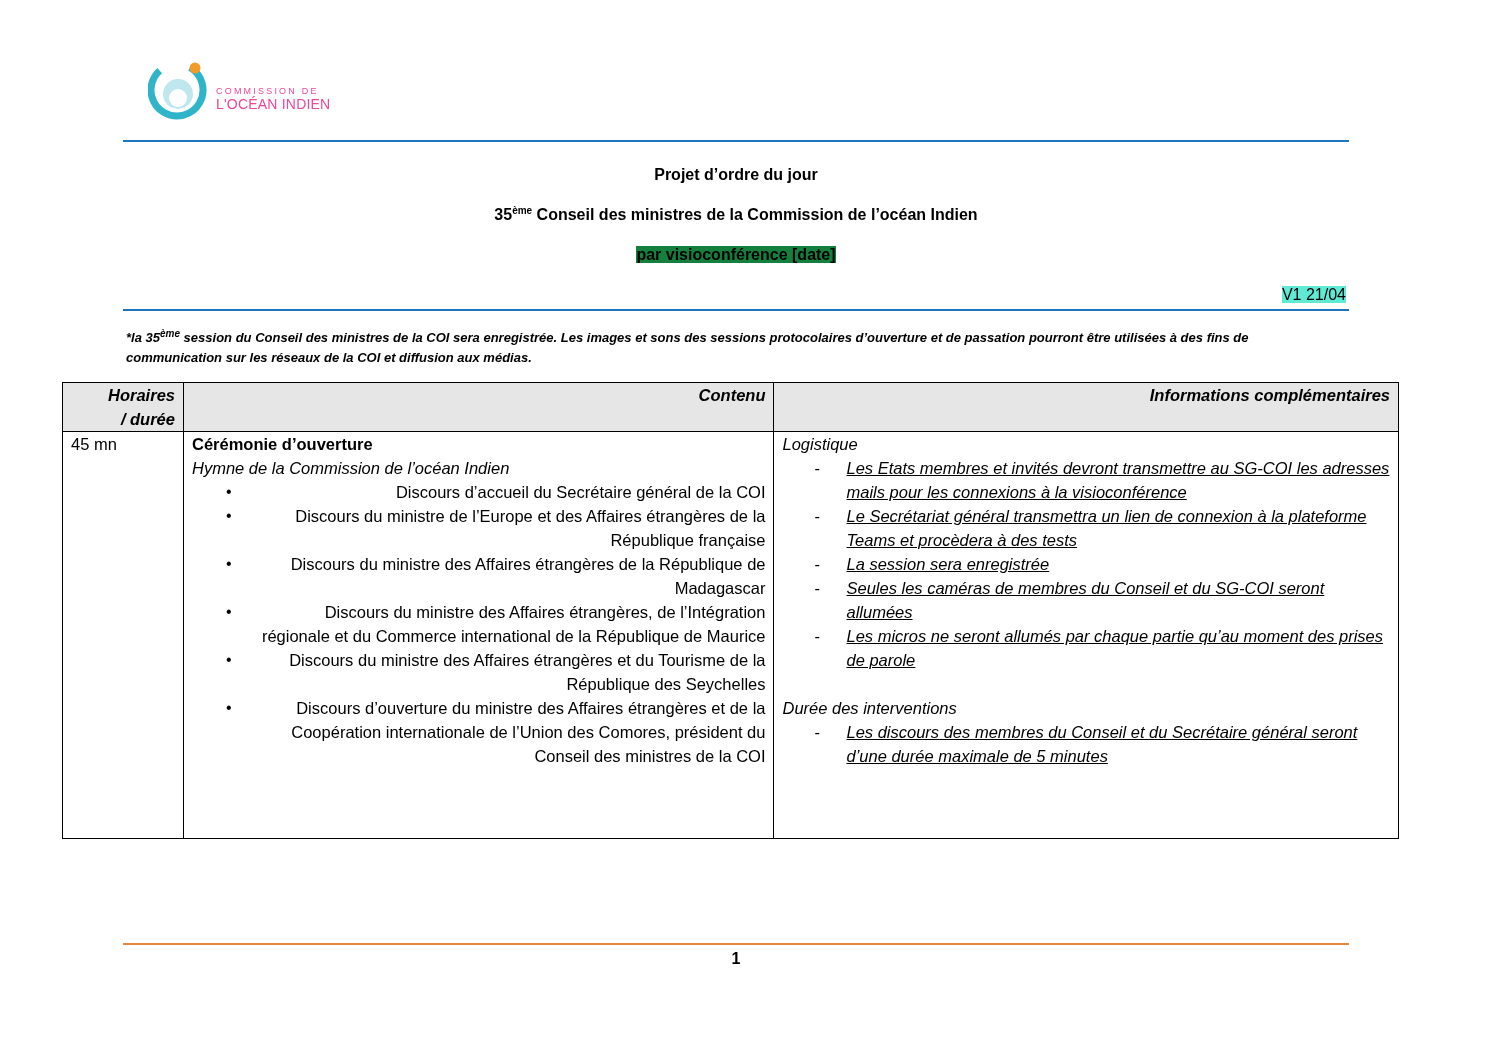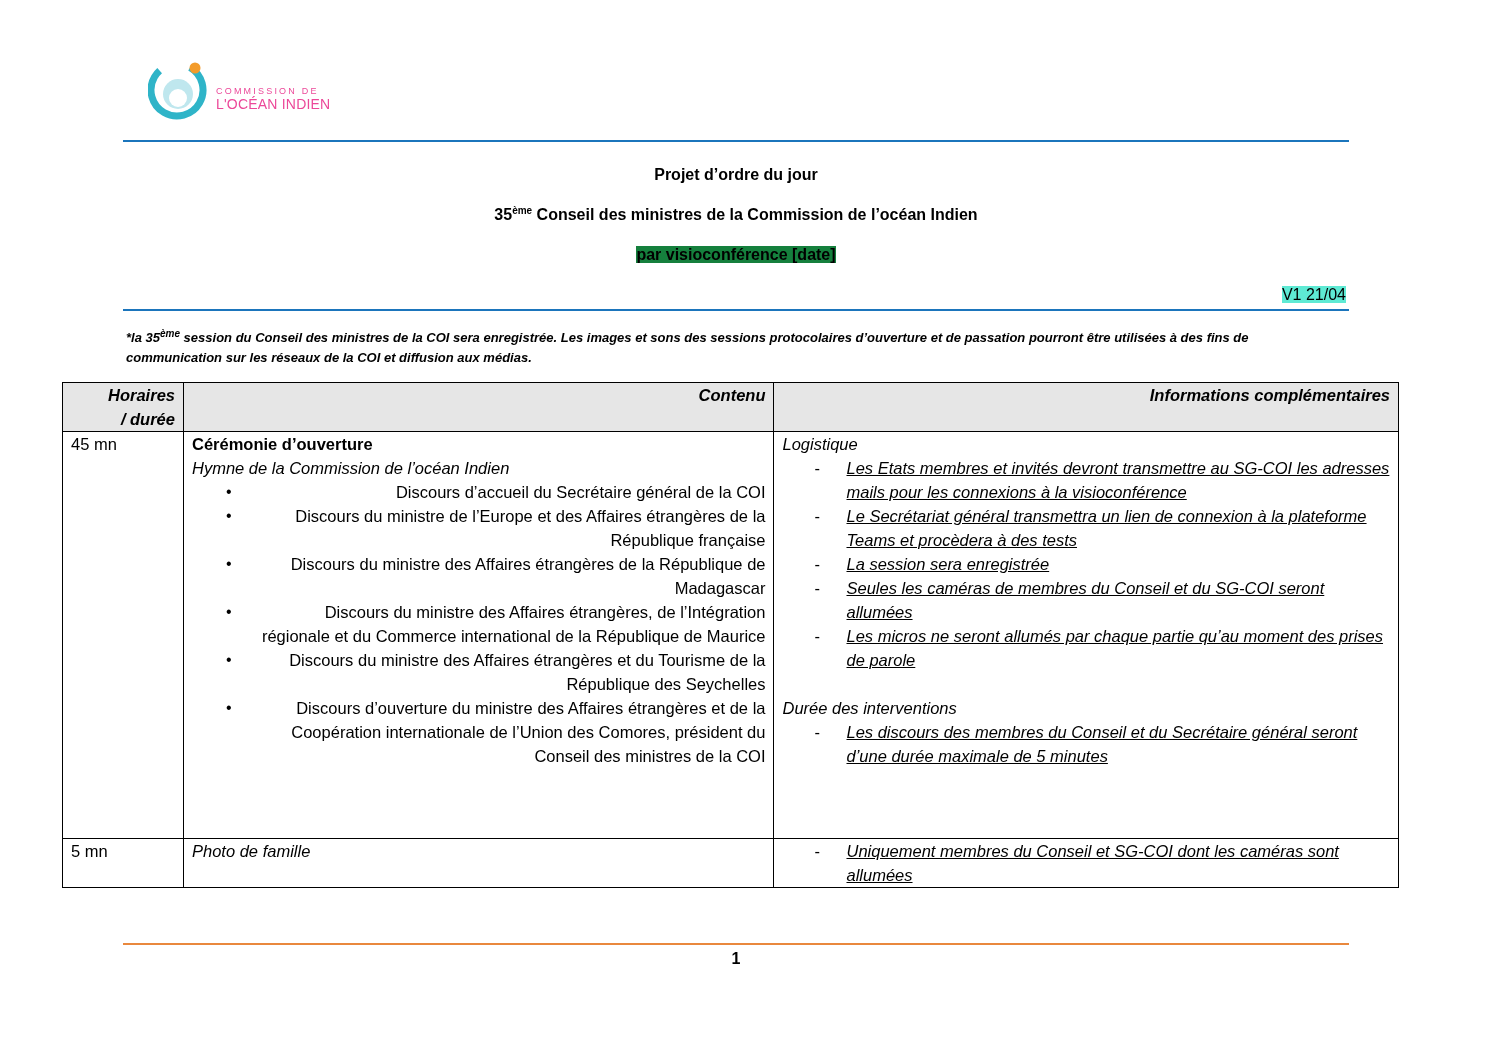--- a/index.html
+++ b/index.html
@@ -108,28 +108,17 @@
         <li>Seules les caméras de membres du Conseil et du SG-COI seront allumées</li>
         <li>Les micros ne seront allumés par chaque partie qu’au moment des prises de parole</li>
       </ul>
       <div class="gap"></div>
       <div class="ital">Durée des interventions</div>
       <ul class="dashes">
         <li>Les discours des membres du Conseil et du Secrétaire général seront d’une durée maximale de 5 minutes</li>
       </ul>
     </td>
   </tr>
-  <tr class="row2">
-    <td>5 mn</td>
-    <td>
-      <div class="ital">Photo de famille</div>
-    </td>
-    <td>
-      <ul class="dashes">
-        <li>Uniquement membres du Conseil et SG-COI dont les caméras sont allumées</li>
-      </ul>
-    </td>
-  </tr>
 </tbody>
   </table>
 
 <div class="rule-bottom"></div>
 <div class="page-num">1</div>
 
 </body></html>

